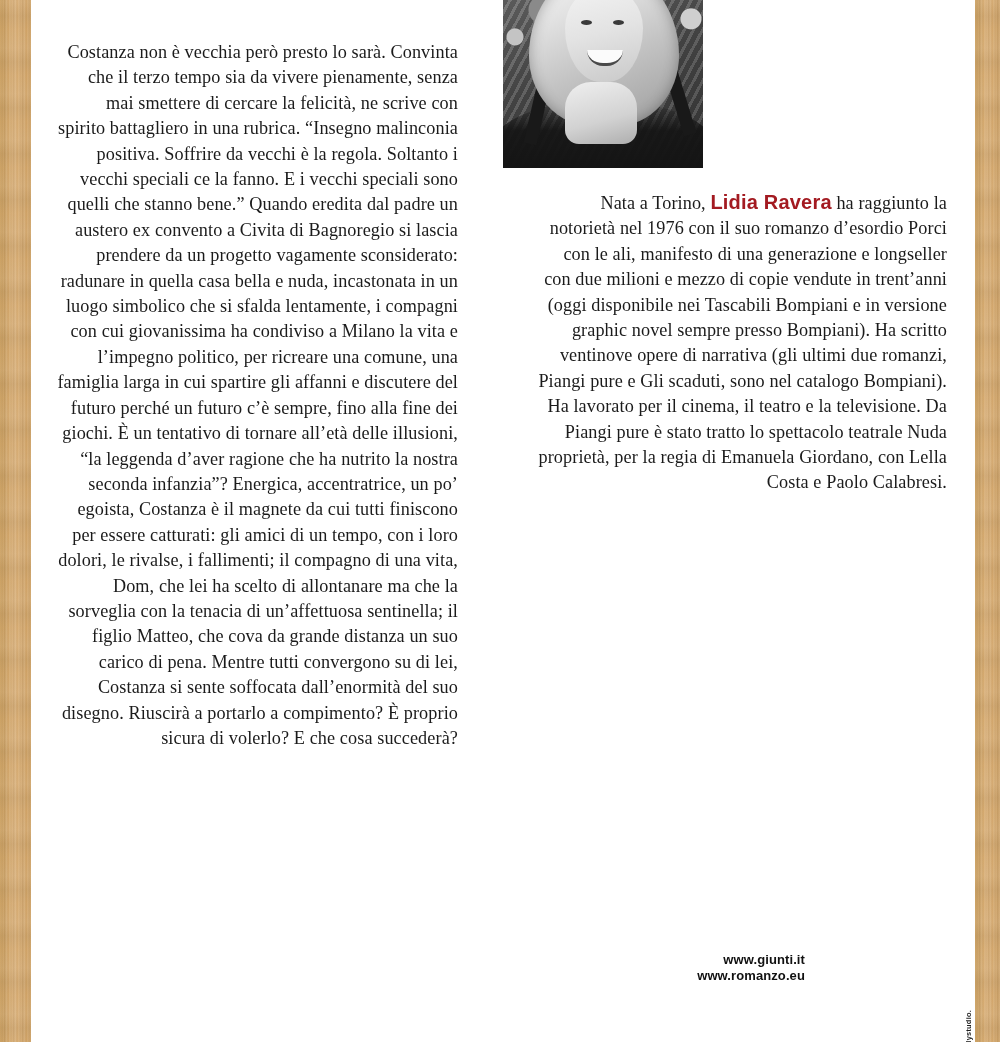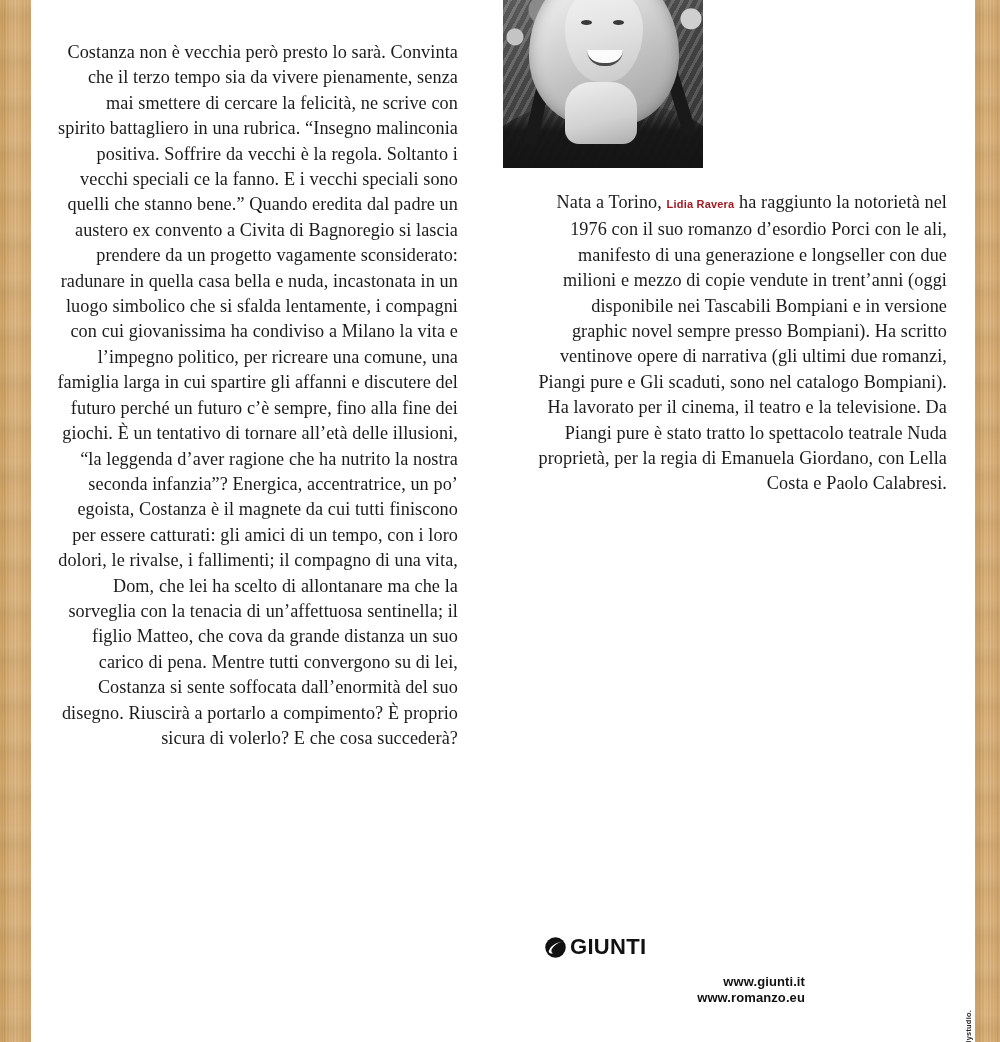--- a/index.html
+++ b/index.html
@@ -162,21 +162,21 @@
     font-family: "Liberation Serif", serif;
     font-size: 18.2px;
     line-height: 25.4px;
     color: #1b1b1b;
     letter-spacing: 0.1px;
   }
   .bio p { margin: 0; }
   .author-name {
     font-family: "Liberation Sans", sans-serif;
     font-weight: bold;
-    font-size: 11px;
+    font-size: 20px;
     color: #a31a21;
     letter-spacing: 0.2px;
   }
   .title-italic { }
 
   
   .publisher {
     position: absolute;
     left: 545px;
     top: 936px;
@@ -251,27 +251,20 @@
 
   <div class="blurb">
     <p>Costanza non è vecchia però presto lo sarà. Convinta che il terzo tempo sia da vivere pienamente, senza mai smettere di cercare la felicità, ne scrive con spirito battagliero in una rubrica. “Insegno malinconia positiva. Soffrire da vecchi è la regola. Soltanto i vecchi speciali ce la fanno. E i vecchi speciali sono quelli che stanno bene.” Quando eredita dal padre un austero ex convento a Civita di Bagnoregio si lascia prendere da un progetto vagamente sconsiderato: radunare in quella casa bella e nuda, incastonata in un luogo simbolico che si sfalda lentamente, i compagni con cui giovanissima ha condiviso a Milano la vita e l’impegno politico, per ricreare una comune, una famiglia larga in cui spartire gli affanni e discutere del futuro perché un futuro c’è sempre, fino alla fine dei giochi. È un tentativo di tornare all’età delle illusioni, “la leggenda d’aver ragione che ha nutrito la nostra seconda infanzia”? Energica, accentratrice, un po’ egoista, Costanza è il magnete da cui tutti finiscono per essere catturati: gli amici di un tempo, con i loro dolori, le rivalse, i fallimenti; il compagno di una vita, Dom, che lei ha scelto di allontanare ma che la sorveglia con la tenacia di un’affettuosa sentinella; il figlio Matteo, che cova da grande distanza un suo carico di pena. Mentre tutti convergono su di lei, Costanza si sente soffocata dall’enormità del suo disegno. Riuscirà a portarlo a compimento? È proprio sicura di volerlo? E che cosa succederà?</p>
   </div>
 
   <div class="bio">
     <p><span>Nata a Torino, </span><span class="author-name">Lidia Ravera</span><span> ha raggiunto la notorietà nel 1976 con il suo romanzo d’esordio </span><span class="title-italic">Porci con le ali</span><span>, manifesto di una generazione e longseller con due milioni e mezzo di copie vendute in trent’anni (oggi disponibile nei Tascabili Bompiani e in versione graphic novel sempre presso Bompiani). Ha scritto ventinove opere di narrativa (gli ultimi due romanzi, </span><span class="title-italic">Piangi pure</span><span> e </span><span class="title-italic">Gli scaduti</span><span>, sono nel catalogo Bompiani). Ha lavorato per il cinema, il teatro e la televisione. Da </span><span class="title-italic">Piangi pure</span><span> è stato tratto lo spettacolo teatrale </span><span class="title-italic">Nuda proprietà</span><span>, per la regia di Emanuela Giordano, con Lella Costa e Paolo Calabresi.</span></p>
   </div>
 
   <div class="publisher">
-    <div class="logo-row">
-      <svg class="logo-mark" viewBox="0 0 40 40">
-        <circle cx="20" cy="20" r="19.5" fill="#111111"></circle>
-        <path d="M32 9 C24 11, 17 16, 13 23 C11.5 26, 12 29.5, 15 31 C12 32.5, 8 31, 7 27.5 C9.5 18, 19 11, 32 9 Z" fill="#ffffff"></path>
-      </svg>
-      <span class="logo-word">GIUNTI</span>
-    </div>
     <div class="urls">
       <div>www.giunti.it</div>
       <div>www.romanzo.eu</div>
     </div>
   </div>
 
   <div class="credit">Progetto grafico: Polystudio.</div>
 
 </div>
 

